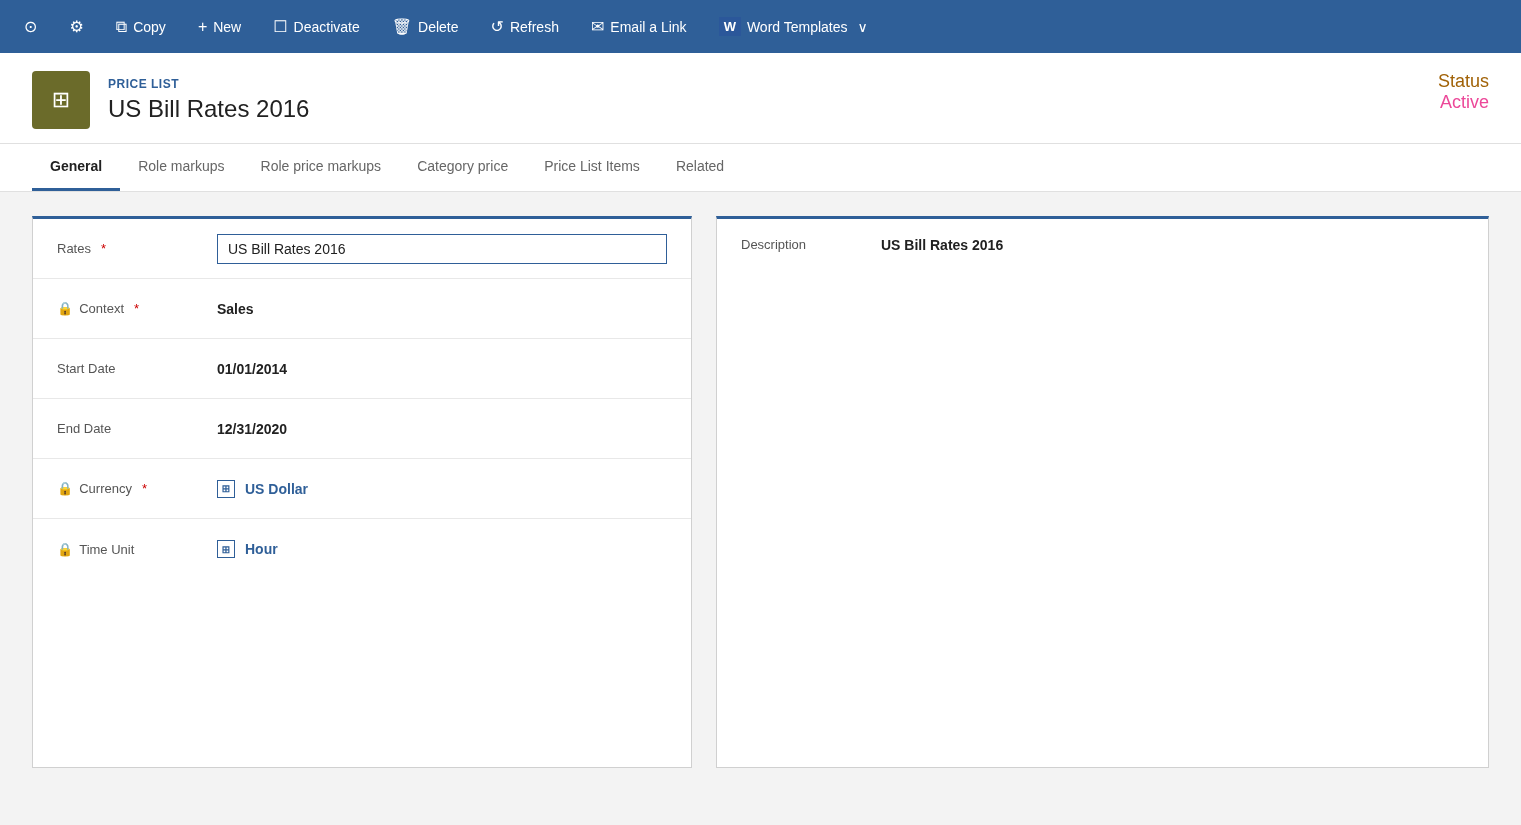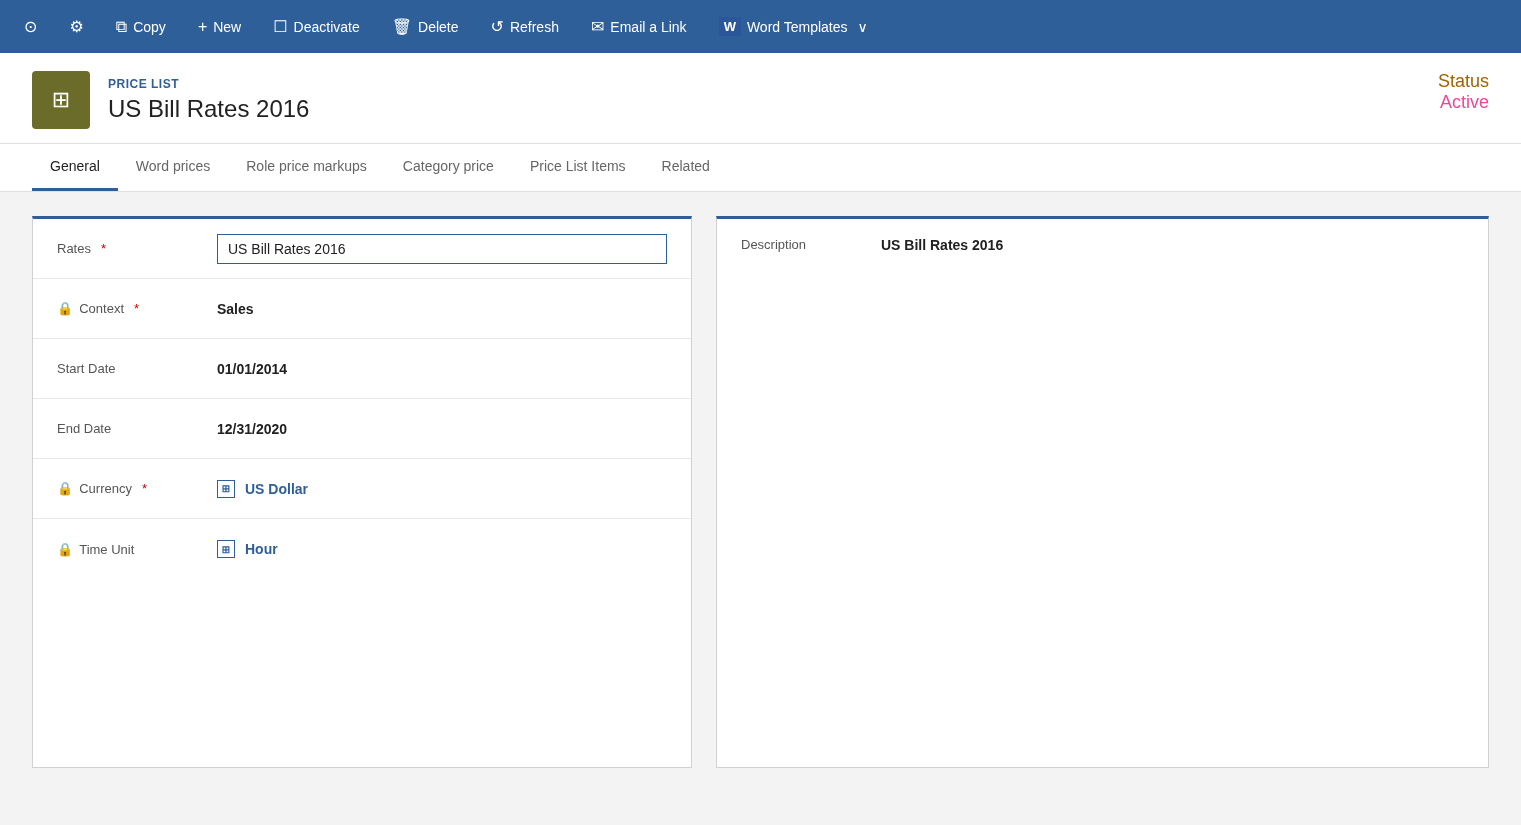--- a/index.html
+++ b/index.html
@@ -75,21 +75,21 @@
       padding: 14px 18px;
       font-size: 14px;
       color: #666;
       cursor: pointer;
       border-bottom: 3px solid transparent;
       white-space: nowrap;
     }
     .tab.active {
       color: #212121;
       border-bottom: 3px solid #2f5f98;
-      font-weight: 400;
+      font-weight: 700;
     }
 
     
     .content-area {
       padding: 24px 32px;
       display: flex;
       gap: 24px;
       background: #f3f3f3;
       min-height: 600px;
     }
@@ -230,21 +230,21 @@
     </div>
   </div>
   <div class="header-right">
     <div class="status-label">Status</div>
     <div class="status-value">Active</div>
   </div>
 </div>
 
 <div class="tabs-bar">
   <div class="tab active">General</div>
-  <div class="tab">Word prices</div>
+  <div class="tab">Role markups</div>
   <div class="tab">Role price markups</div>
   <div class="tab">Category price</div>
   <div class="tab">Price List Items</div>
   <div class="tab">Related</div>
 </div>
 
 <div class="content-area">
 
   <div class="form-panel">
 

